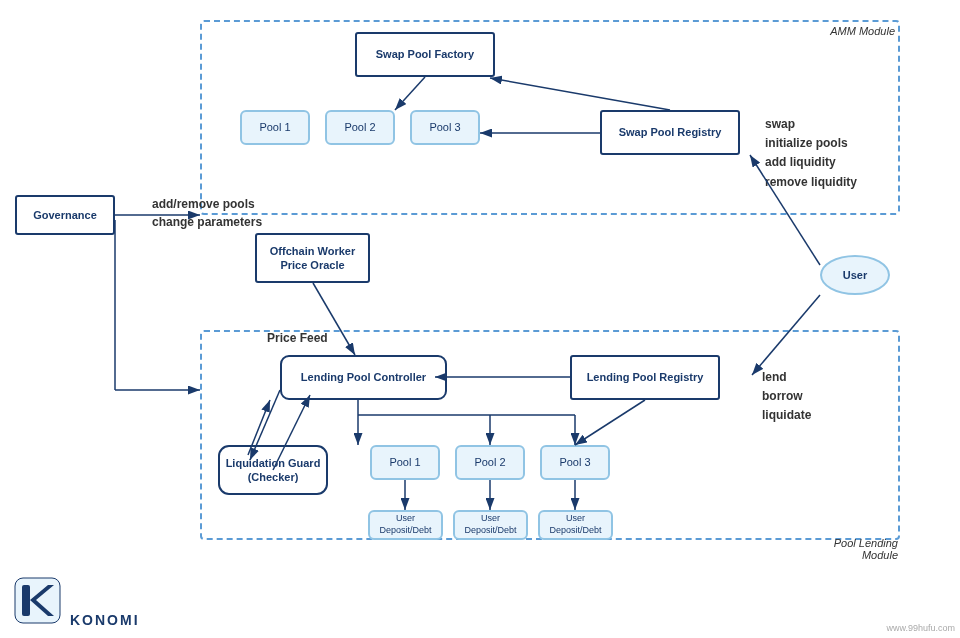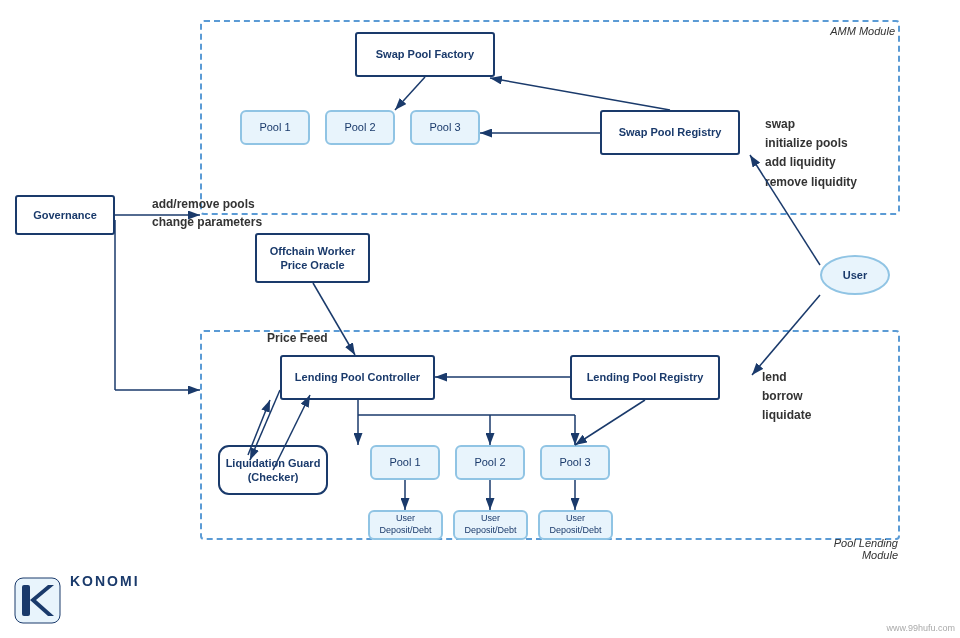--- a/index.html
+++ b/index.html
@@ -134,22 +134,23 @@
       left: 255px;
       top: 233px;
       width: 115px;
       height: 50px;
     }
 
     
     .lending-pool-controller {
       left: 280px;
       top: 355px;
-      width: 155px;
+      width: 167px;
       height: 45px;
+      border-radius: 9px;
     }
 
     
     .lending-pool-registry {
       left: 570px;
       top: 355px;
       width: 150px;
       height: 45px;
     }
 
@@ -241,21 +242,21 @@
       height: 638px;
       pointer-events: none;
     }
 
     
     .logo-area {
       position: absolute;
       bottom: 10px;
       left: 10px;
       display: flex;
-      align-items: flex-start;
+      align-items: flex-end;
       gap: 5px;
     }
 
     .logo-shape {
       width: 55px;
       height: 55px;
       position: relative;
     }
 
     .logo-text {

